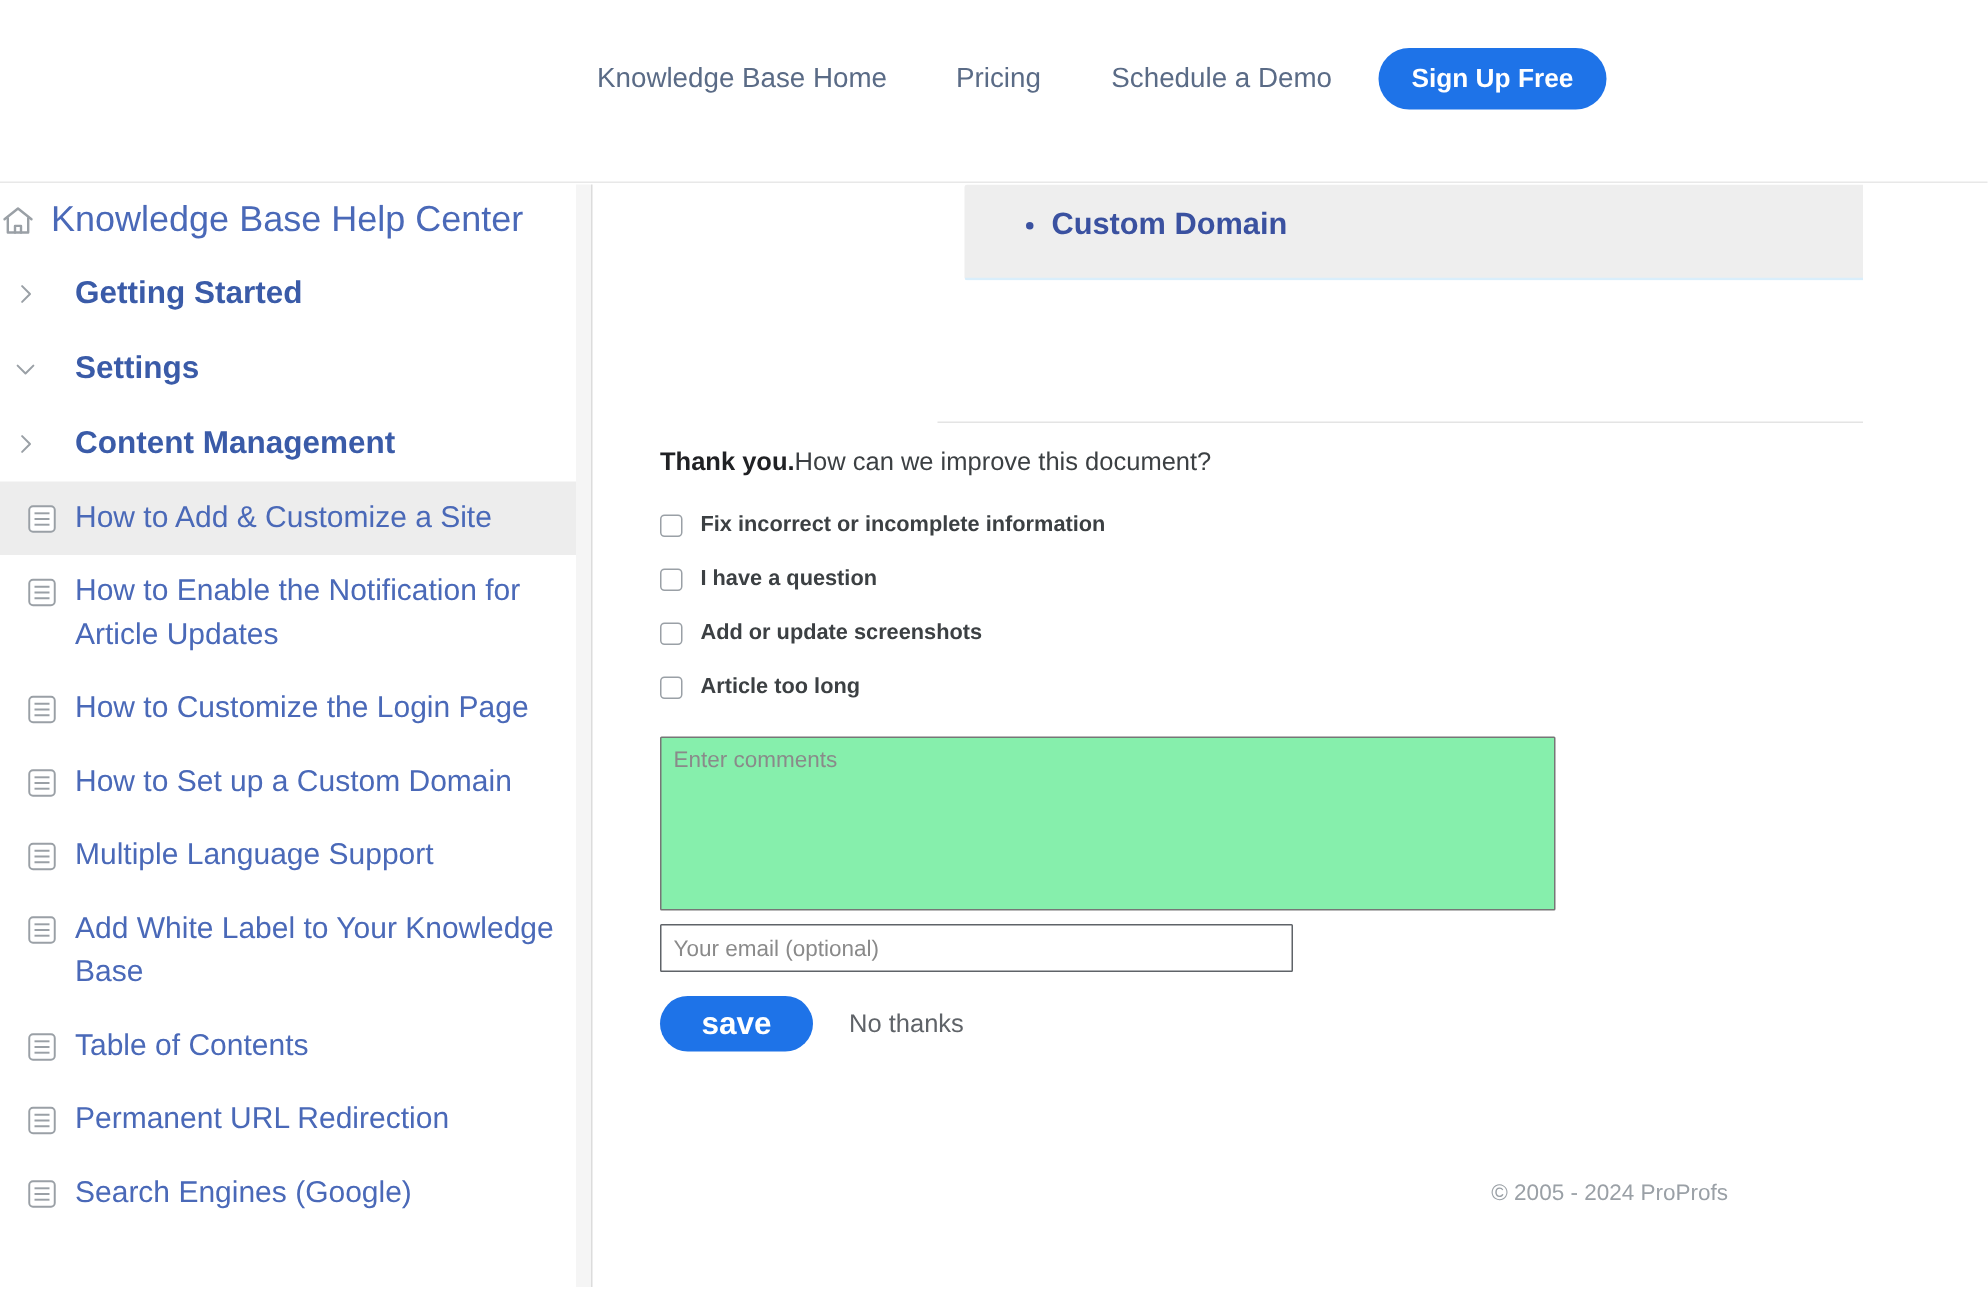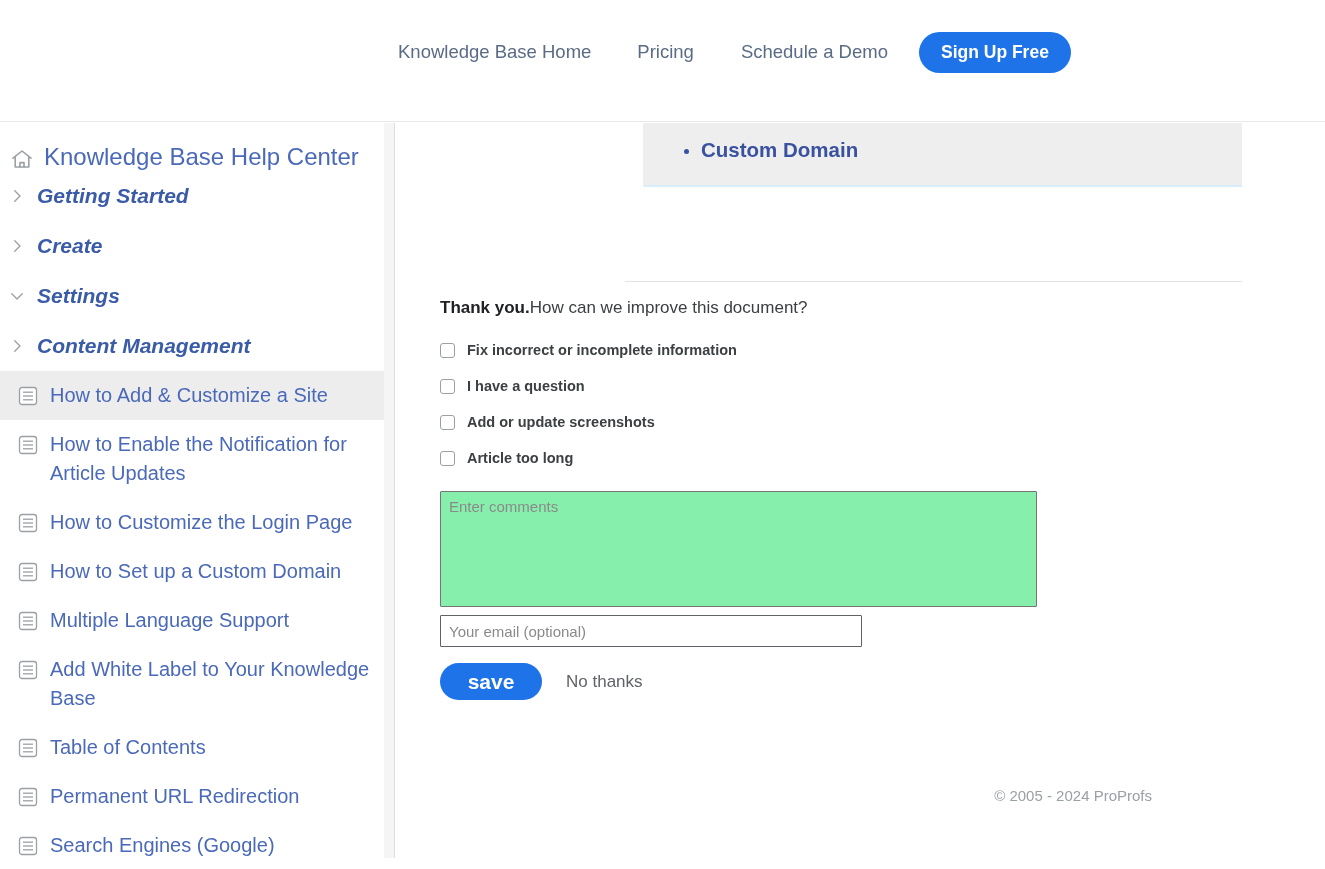--- a/index.html
+++ b/index.html
@@ -83,39 +83,37 @@
   .sidebar {
     position: absolute;
     left: 0; top: 123px;
     width: 395px; height: 735px;
     background: #ffffff;
     border-right: 1px solid #dcdcdc;
     overflow: hidden;
   }
   .sb-home {
     display: flex;
-    align-items: flex-end;
+    align-items: center;
     height: 48px;
-    padding-left: 10px;
     gap: 10px;
     cursor: pointer;
   }
   .sb-home-label {
     color: #4a69b8;
     font-size: 24px;
     white-space: nowrap;
   }
   .sb-section {
     display: flex;
     align-items: center;
     height: 50px;
     padding-left: 8px;
-    gap: 11px;
-    cursor: pointer;
-    font-style: italic;
+    gap: 24px;
+    cursor: pointer;
   }
   .sb-section-label {
     color: #3a5ba8;
     font-size: 21px;
     font-weight: bold;
     white-space: nowrap;
   }
   .chev {
     width: 18px; height: 18px;
     flex: 0 0 18px;
@@ -325,28 +323,20 @@
 
   <div class="sb-section">
     <span class="chev">
       <svg viewBox="0 0 24 24" width="18" height="18" fill="none" stroke="#9aa0a6" stroke-width="1.8" stroke-linecap="round" stroke-linejoin="round">
           <path d="M9 5l7 7-7 7"></path>
         </svg>
     </span>
     <span class="sb-section-label">Getting Started</span>
   </div>
 
-  <div class="sb-section">
-    <span class="chev">
-      <svg viewBox="0 0 24 24" width="18" height="18" fill="none" stroke="#9aa0a6" stroke-width="1.8" stroke-linecap="round" stroke-linejoin="round">
-          <path d="M9 5l7 7-7 7"></path>
-        </svg>
-    </span>
-    <span class="sb-section-label">Create</span>
-  </div>
 
   <div class="sb-section">
     <span class="chev">
       <svg viewBox="0 0 24 24" width="18" height="18" fill="none" stroke="#9aa0a6" stroke-width="1.8" stroke-linecap="round" stroke-linejoin="round">
           <path d="M5 9l7 7 7-7"></path>
         </svg>
     </span>
     <span class="sb-section-label">Settings</span>
   </div>
 

